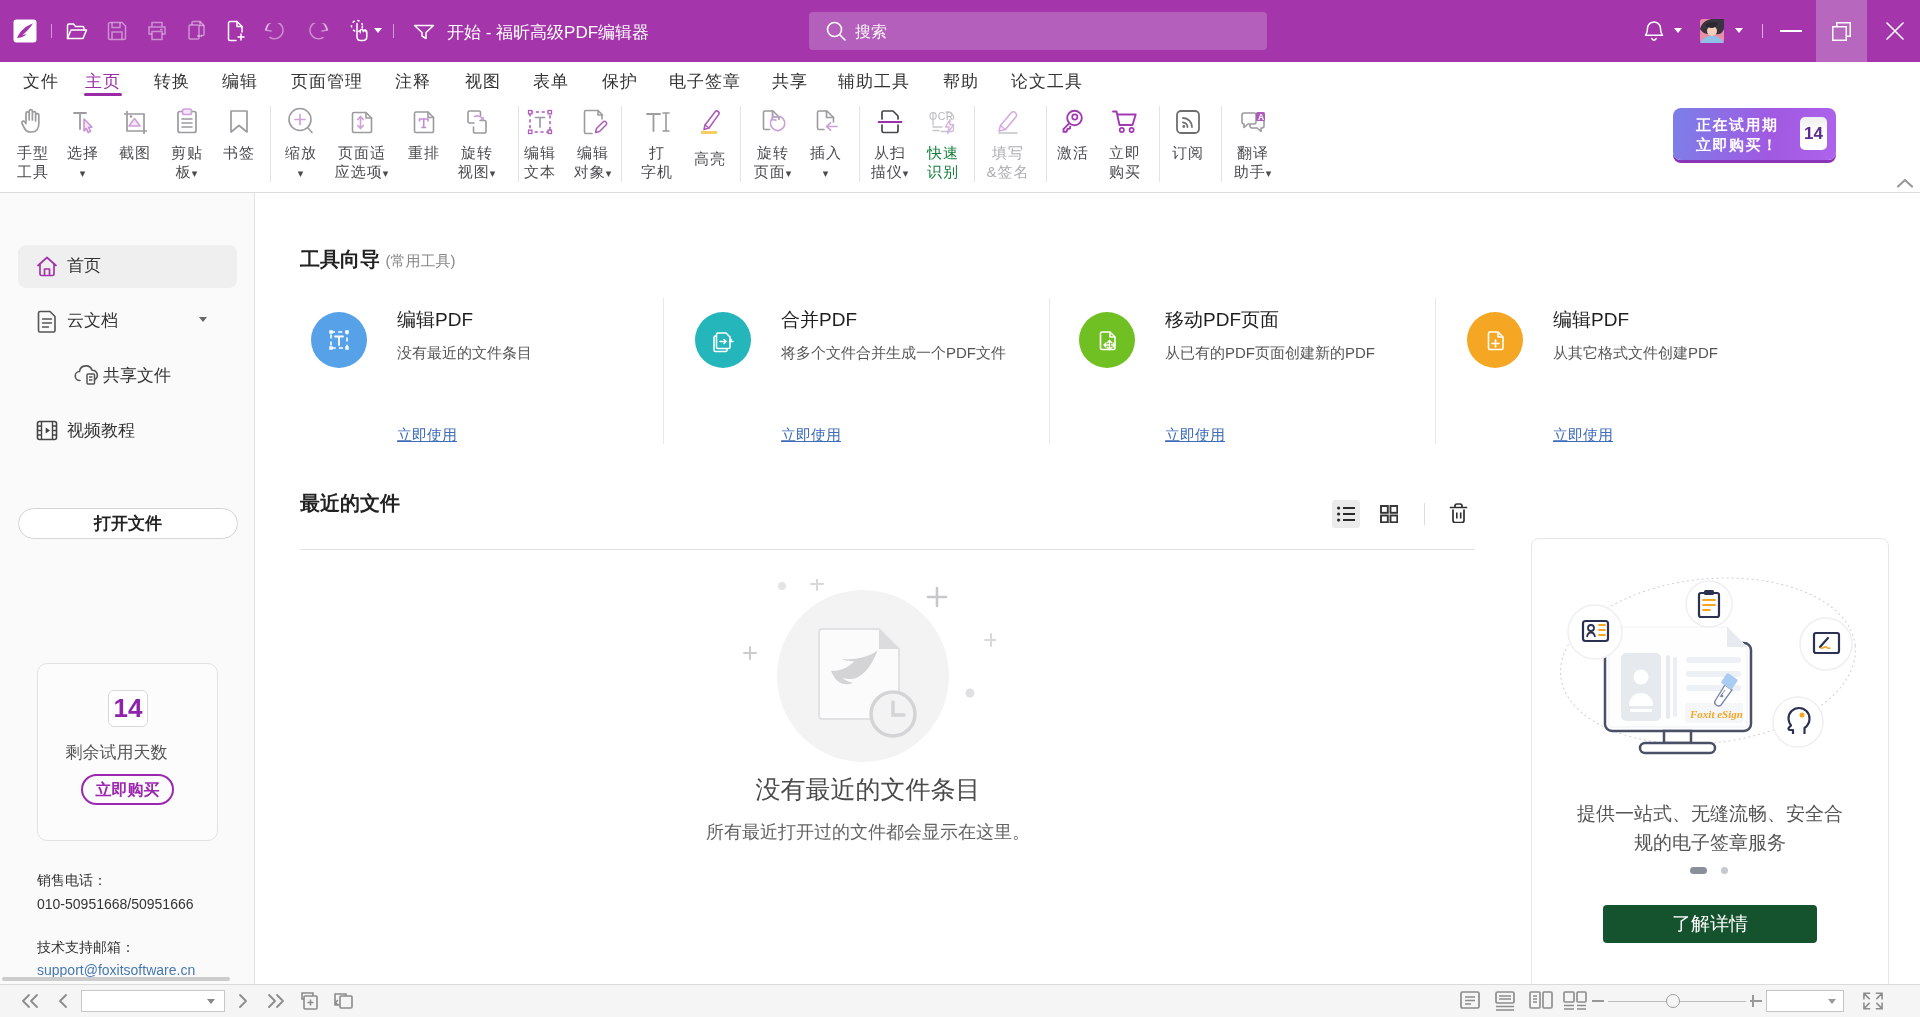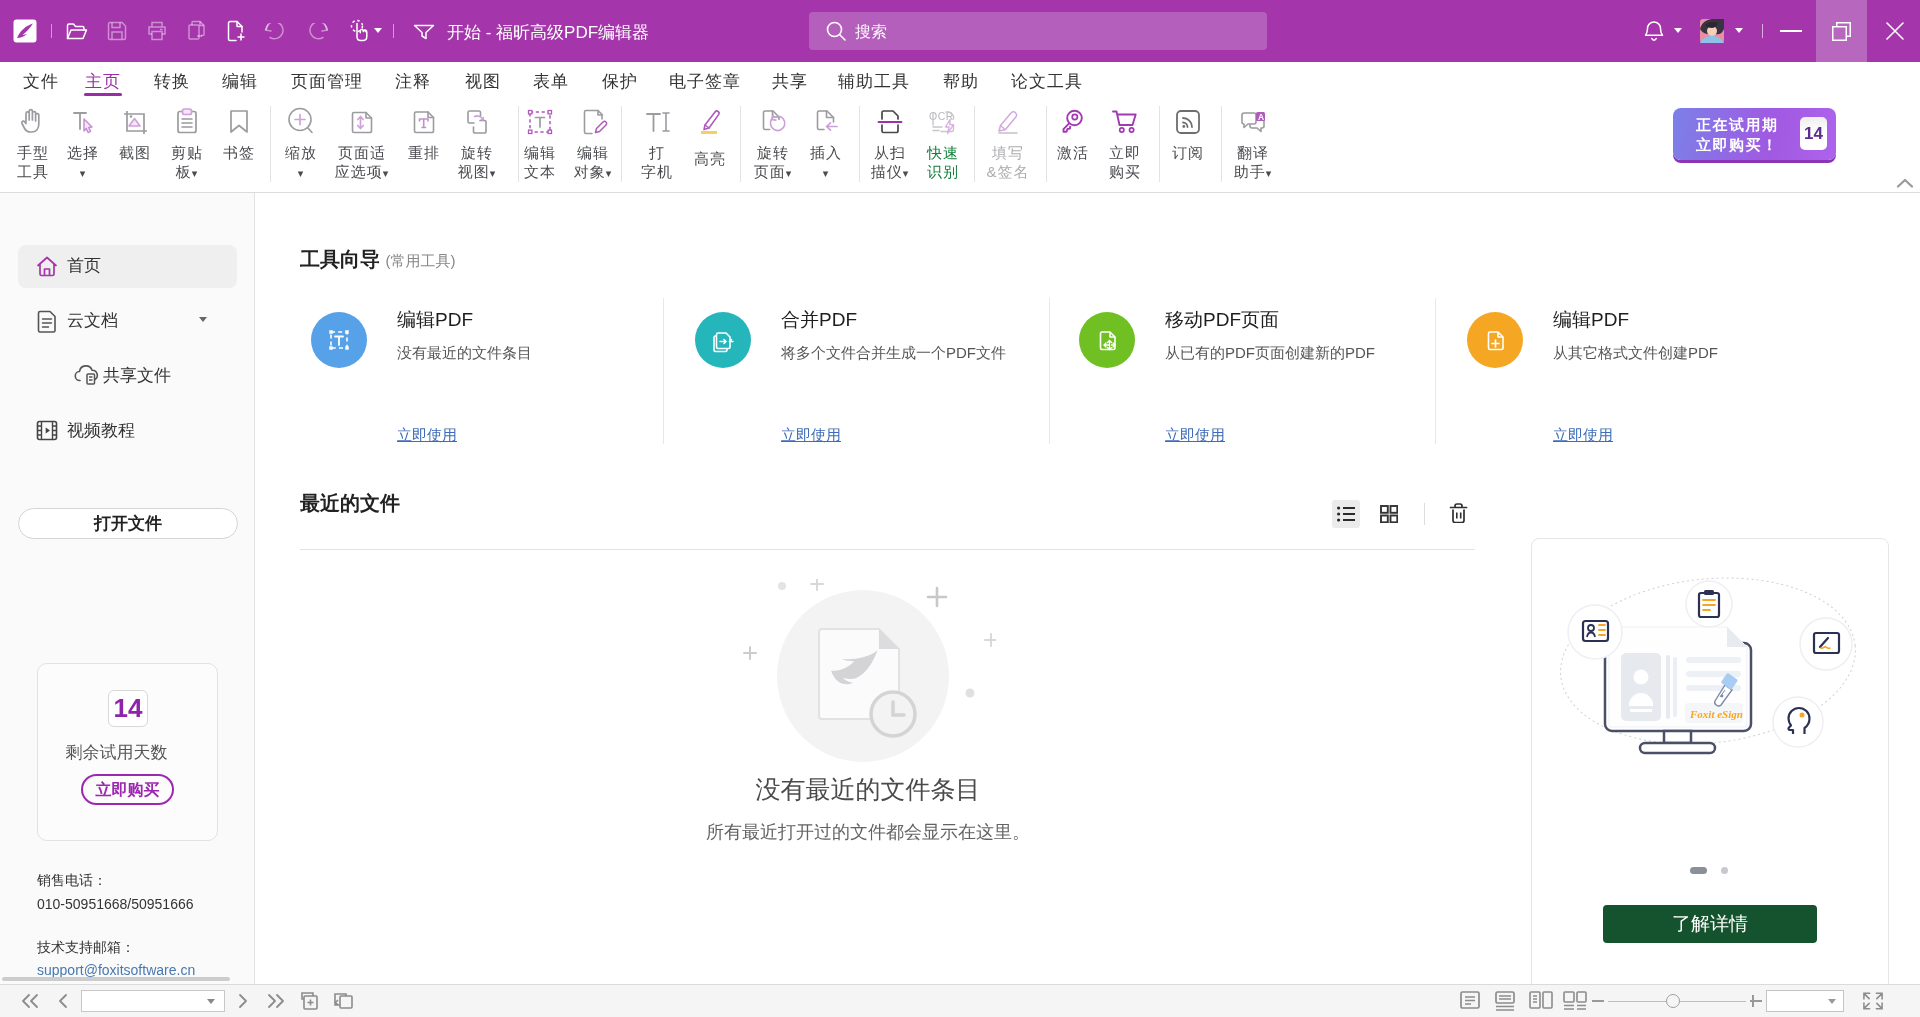--- a/index.html
+++ b/index.html
@@ -497,20 +497,21 @@
 <rect x="159" y="29" width="10" height="5" rx="1.5" fill="#2B3152"></rect>
 <path d="M158 39 h12 M158 44 h12 M158 49 h7" stroke="#F5A623" stroke-width="1.8" stroke-linecap="round"></path>
 <circle cx="281" cy="83" r="26" fill="#fff" stroke="#EFEFF1" stroke-width="1.5"></circle>
 <rect x="269" y="72" width="25" height="20" rx="2" fill="none" stroke="#2B3152" stroke-width="2.2"></rect>
 <path d="M275 86 l8 -9" stroke="#2B3152" stroke-width="2.2" stroke-linecap="round"></path>
 <path d="M276 87 c2 1 3 -2 5 -1 s2 2 4 1" stroke="#F5A623" stroke-width="1.6" fill="none" stroke-linecap="round"></path>
 <circle cx="253" cy="161" r="25" fill="#fff" stroke="#EFEFF1" stroke-width="1.5"></circle>
 <path d="M248 173 v-4 h-3 c-1.5 0 -2 -1.5 -1 -2.5 l2 -2 c-1.5 -2 -2.5 -4.5 -2.5 -7 a10.5 10.5 0 0 1 21 0 c0 4 -2 7.5 -5 9.5 v6" fill="none" stroke="#2B3152" stroke-width="2.2" stroke-linejoin="round"></path>
 <circle cx="257" cy="154" r="2.5" fill="#F5A623"></circle>
 </svg>
+    <div class="abs" style="left:1275px;top:590px;width:358px;text-align:center;font-size:19px;color:#555;line-height:29px">提供一站式、无缝流畅、安全合<br>规的电子签章服务</div>
     <div class="abs" style="left:1434px;top:658px;width:17px;height:7px;background:#8A9099;border-radius:4px"></div>
     <div class="abs" style="left:1465px;top:658px;width:7px;height:7px;background:#C6CACE;border-radius:50%"></div>
     <div class="abs" style="left:1347px;top:696px;width:214px;height:38px;background:#14532d;border-radius:4px;text-align:center;line-height:38px;font-size:19px;color:#fff">了解详情</div>
   </div>
 <div class="sb">
     <div class="abs" style="left:2px;top:-8px;width:228px;height:4px;background:#CCCCCC;border-radius:3px"></div>
     <svg class="abs" style="left:20px;top:8px" width="20" height="16" viewBox="0 0 20 16" fill="none">
       <path d="M9 2 L3 8 l6 6 M17 2 l-6 6 6 6" stroke="#8C8C8C" stroke-width="1.8" fill="none" stroke-linecap="round" stroke-linejoin="round"></path>
     </svg>
     <svg class="abs" style="left:56px;top:8px" width="14" height="16" viewBox="0 0 14 16" fill="none">

